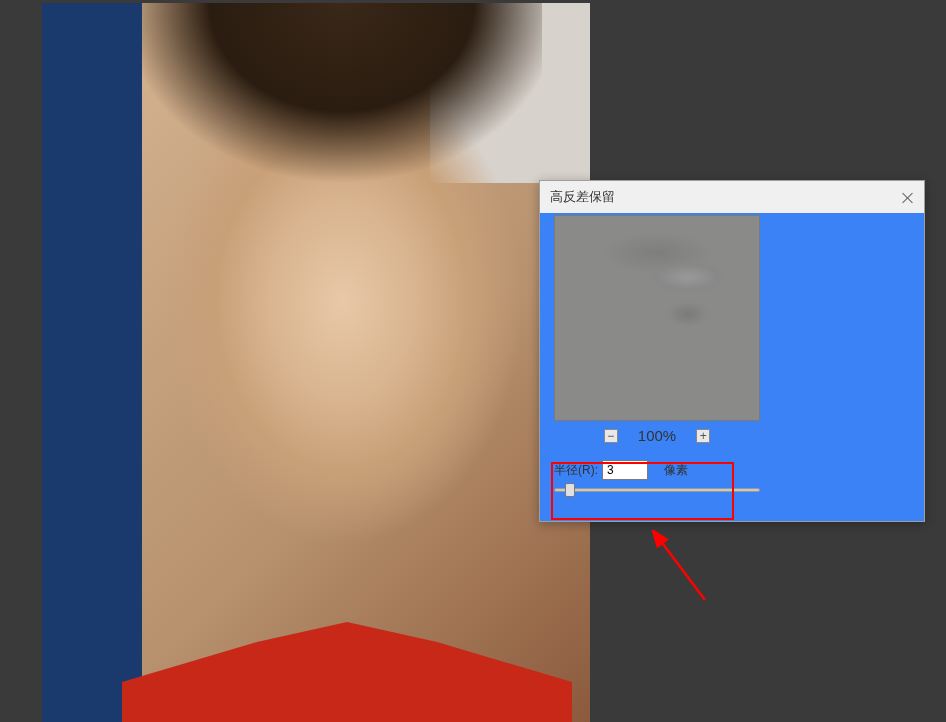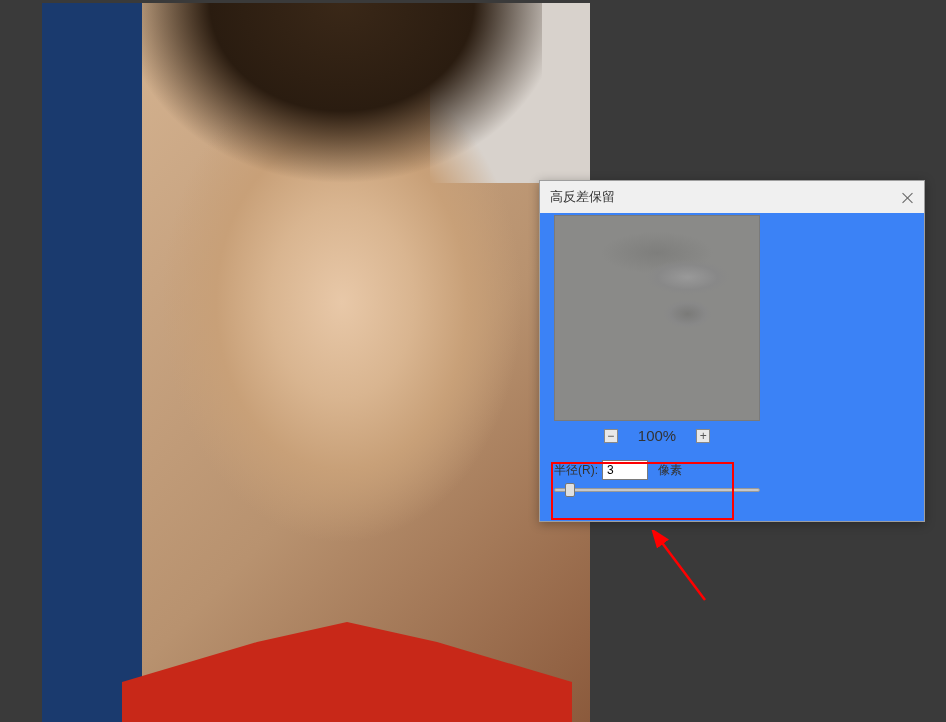--- a/index.html
+++ b/index.html
@@ -148,21 +148,21 @@
       width: 46px;
       height: 20px;
       border: 1px solid #7a7a7a;
       background: #fff;
       padding: 0 4px;
       font-size: 12px;
     }
     .radius-unit {
       color: #333;
       font-size: 12px;
-      margin-left: 6px;
+      margin-left: 12px;
     }
     .slider-track {
       position: relative;
       width: 206px;
       height: 4px;
       background: #c8c8c8;
       border: 1px solid #999;
       border-radius: 2px;
       margin-top: 8px;
     }

